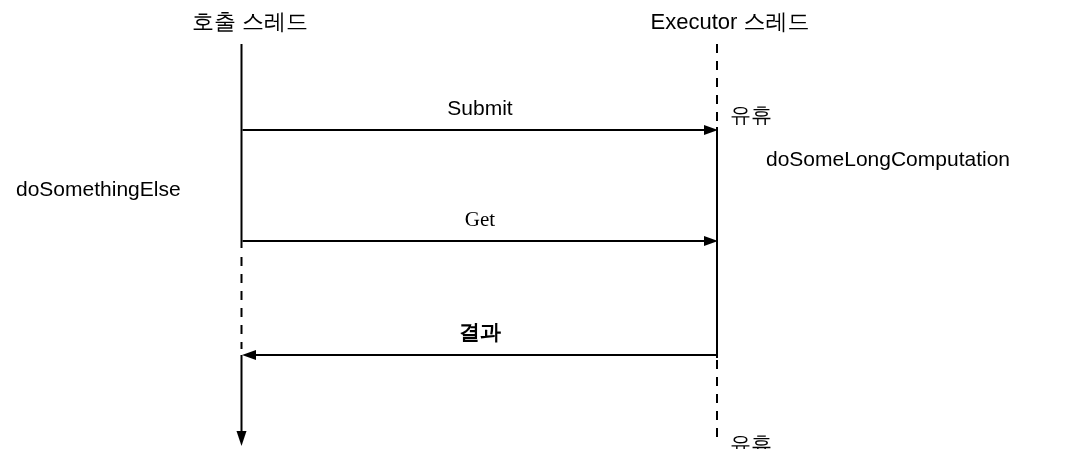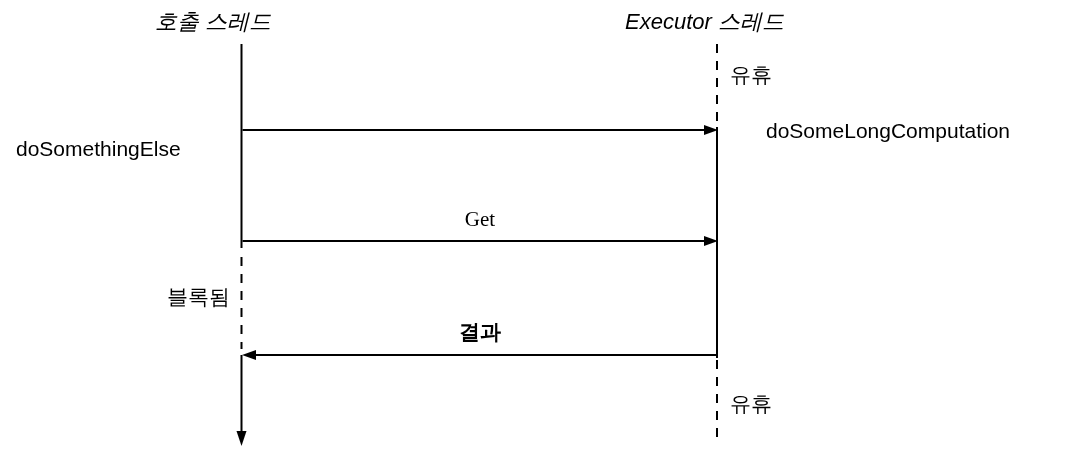--- a/index.html
+++ b/index.html
@@ -23,26 +23,26 @@
     width: 1067px;
     height: 449px;
   }
   .lbl {
     position: absolute;
     color: #000000;
     white-space: nowrap;
   }
   .title {
     font-size: 22px;
-    text-align: left;
-    font-style: italic;
+    text-align: center;
   }
   .annot {
     font-size: 21px;
     line-height: 26px;
+    margin-top: 40px;
   }
   .msg-label {
     font-size: 21px;
     text-align: center;
   }
   .right-align {
     text-align: right;
   }
 </style>
 </head>
@@ -70,30 +70,30 @@
     <line x1="716" y1="355" x2="255" y2="355" stroke="#000" stroke-width="2"></line>
     <polygon points="242,355 256,350 256,360" fill="#000"></polygon>
   </svg>
 
   <div class="lbl title" style="left:155px; top:7px; width:190px;">호출 스레드</div>
 
   <div class="lbl title" style="left:625px; top:7px; width:210px;">Executor 스레드</div>
 
   <div class="lbl annot" style="left:730px; top:62px;">유휴</div>
 
+  <div class="lbl msg-label" style="left:242px; top:96px; width:476px;">Submit</div>
 
   <div class="lbl annot" style="left:16px; top:136px;">
     <div>doSomethingElse</div>
   </div>
 
-  <div class="lbl annot" style="left:766px; top:118px;">
+  <div class="lbl annot" style="left:766px; top:106px;">
     <div>doSomeLongComputation</div>
   </div>
 
   <div class="lbl msg-label" style="left:242px; top:207px; width:476px;font-family:Liberation Serif, serif;">Get</div>
 
-  <div class="lbl annot right-align" style="left:118px; top:284px; width:112px;">블록됨</div>
 
   <div class="lbl msg-label" style="left:242px; top:318px; width:476px;font-weight:bold;">결과</div>
 
   <div class="lbl annot" style="left:730px; top:391px;">유휴</div>
 
 </div>
 
 </body></html>

